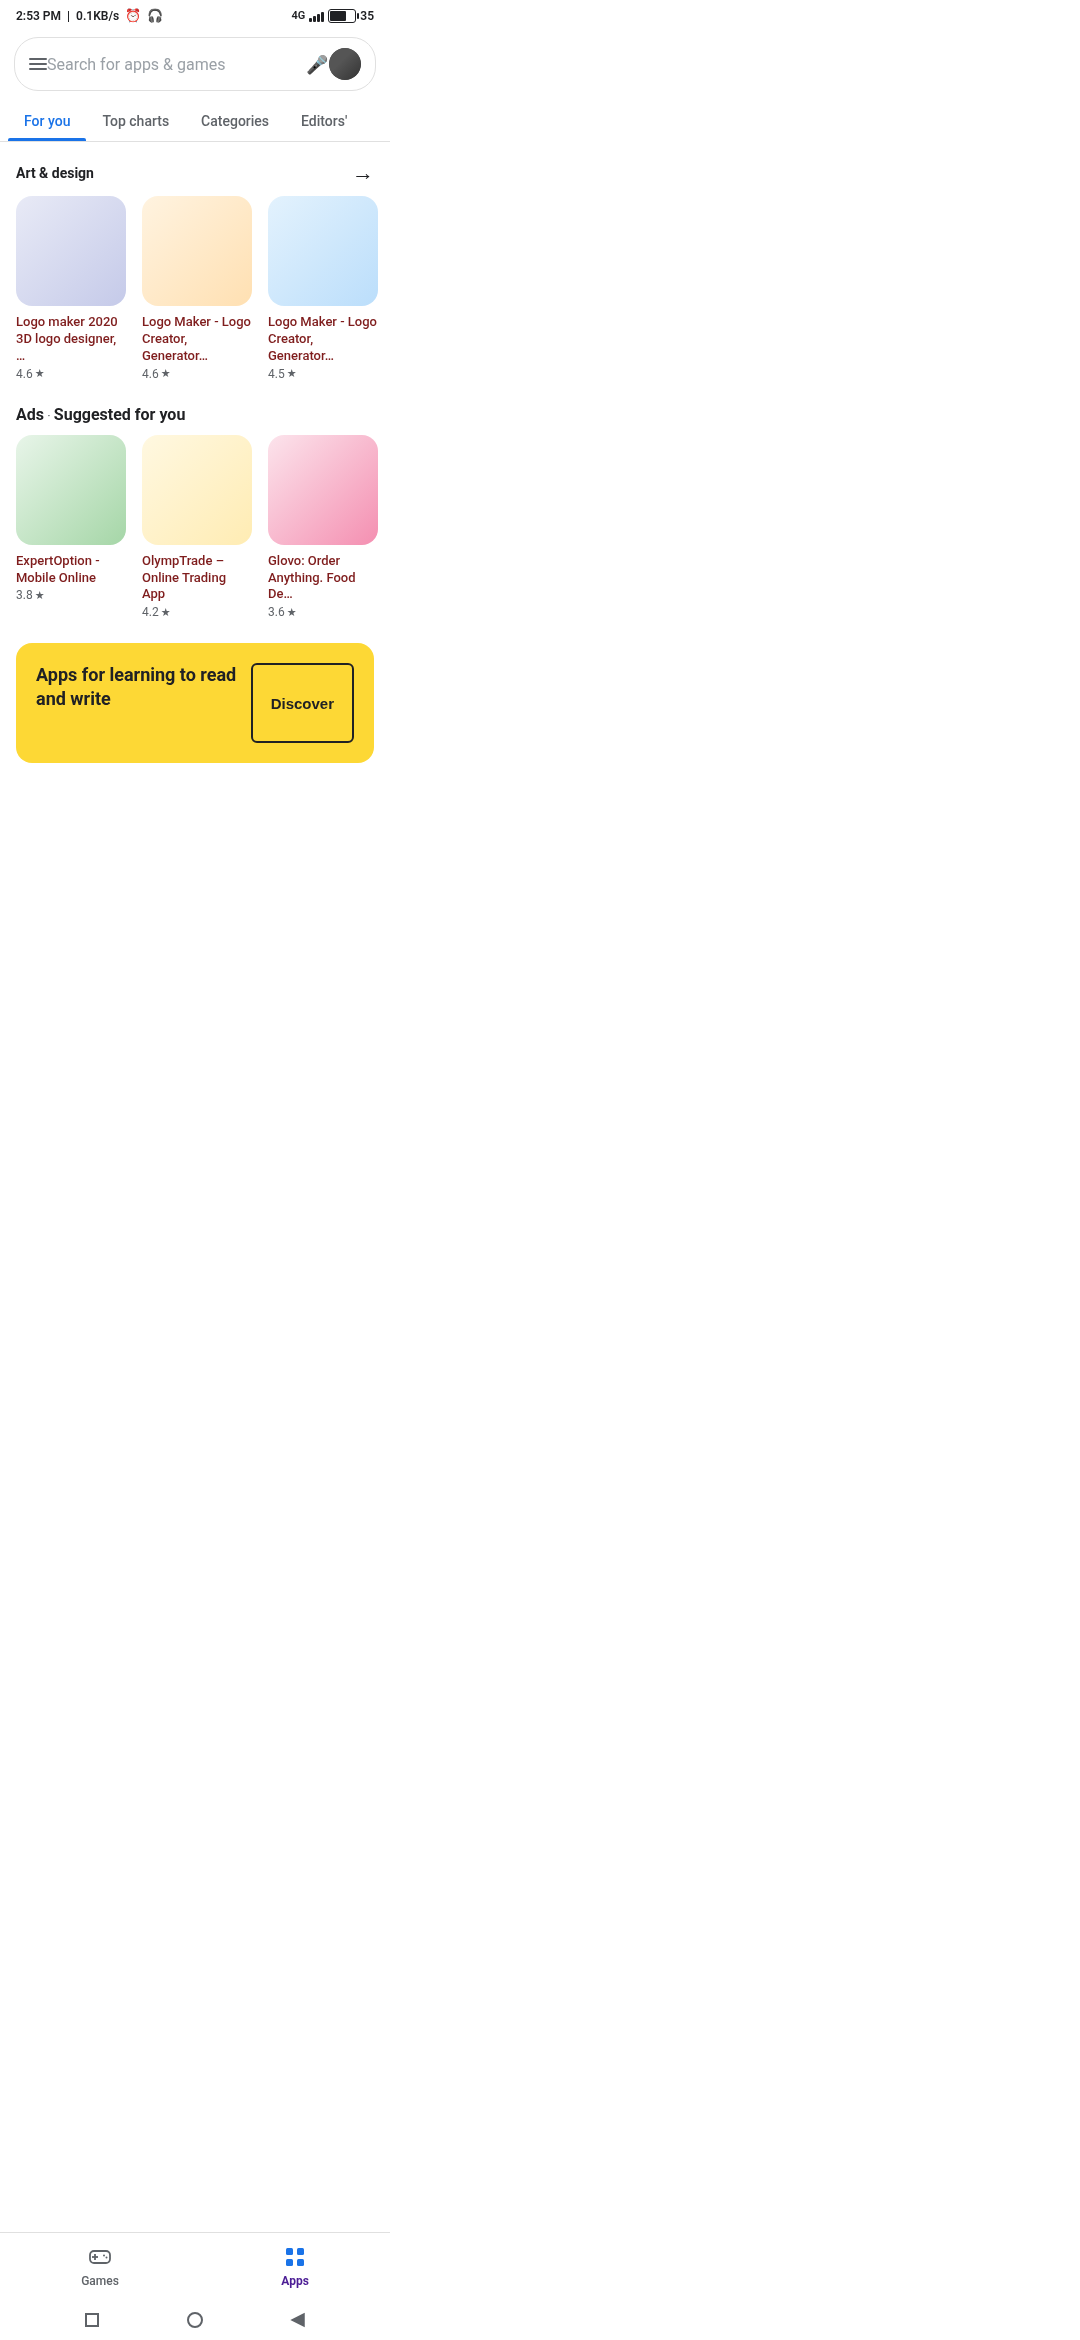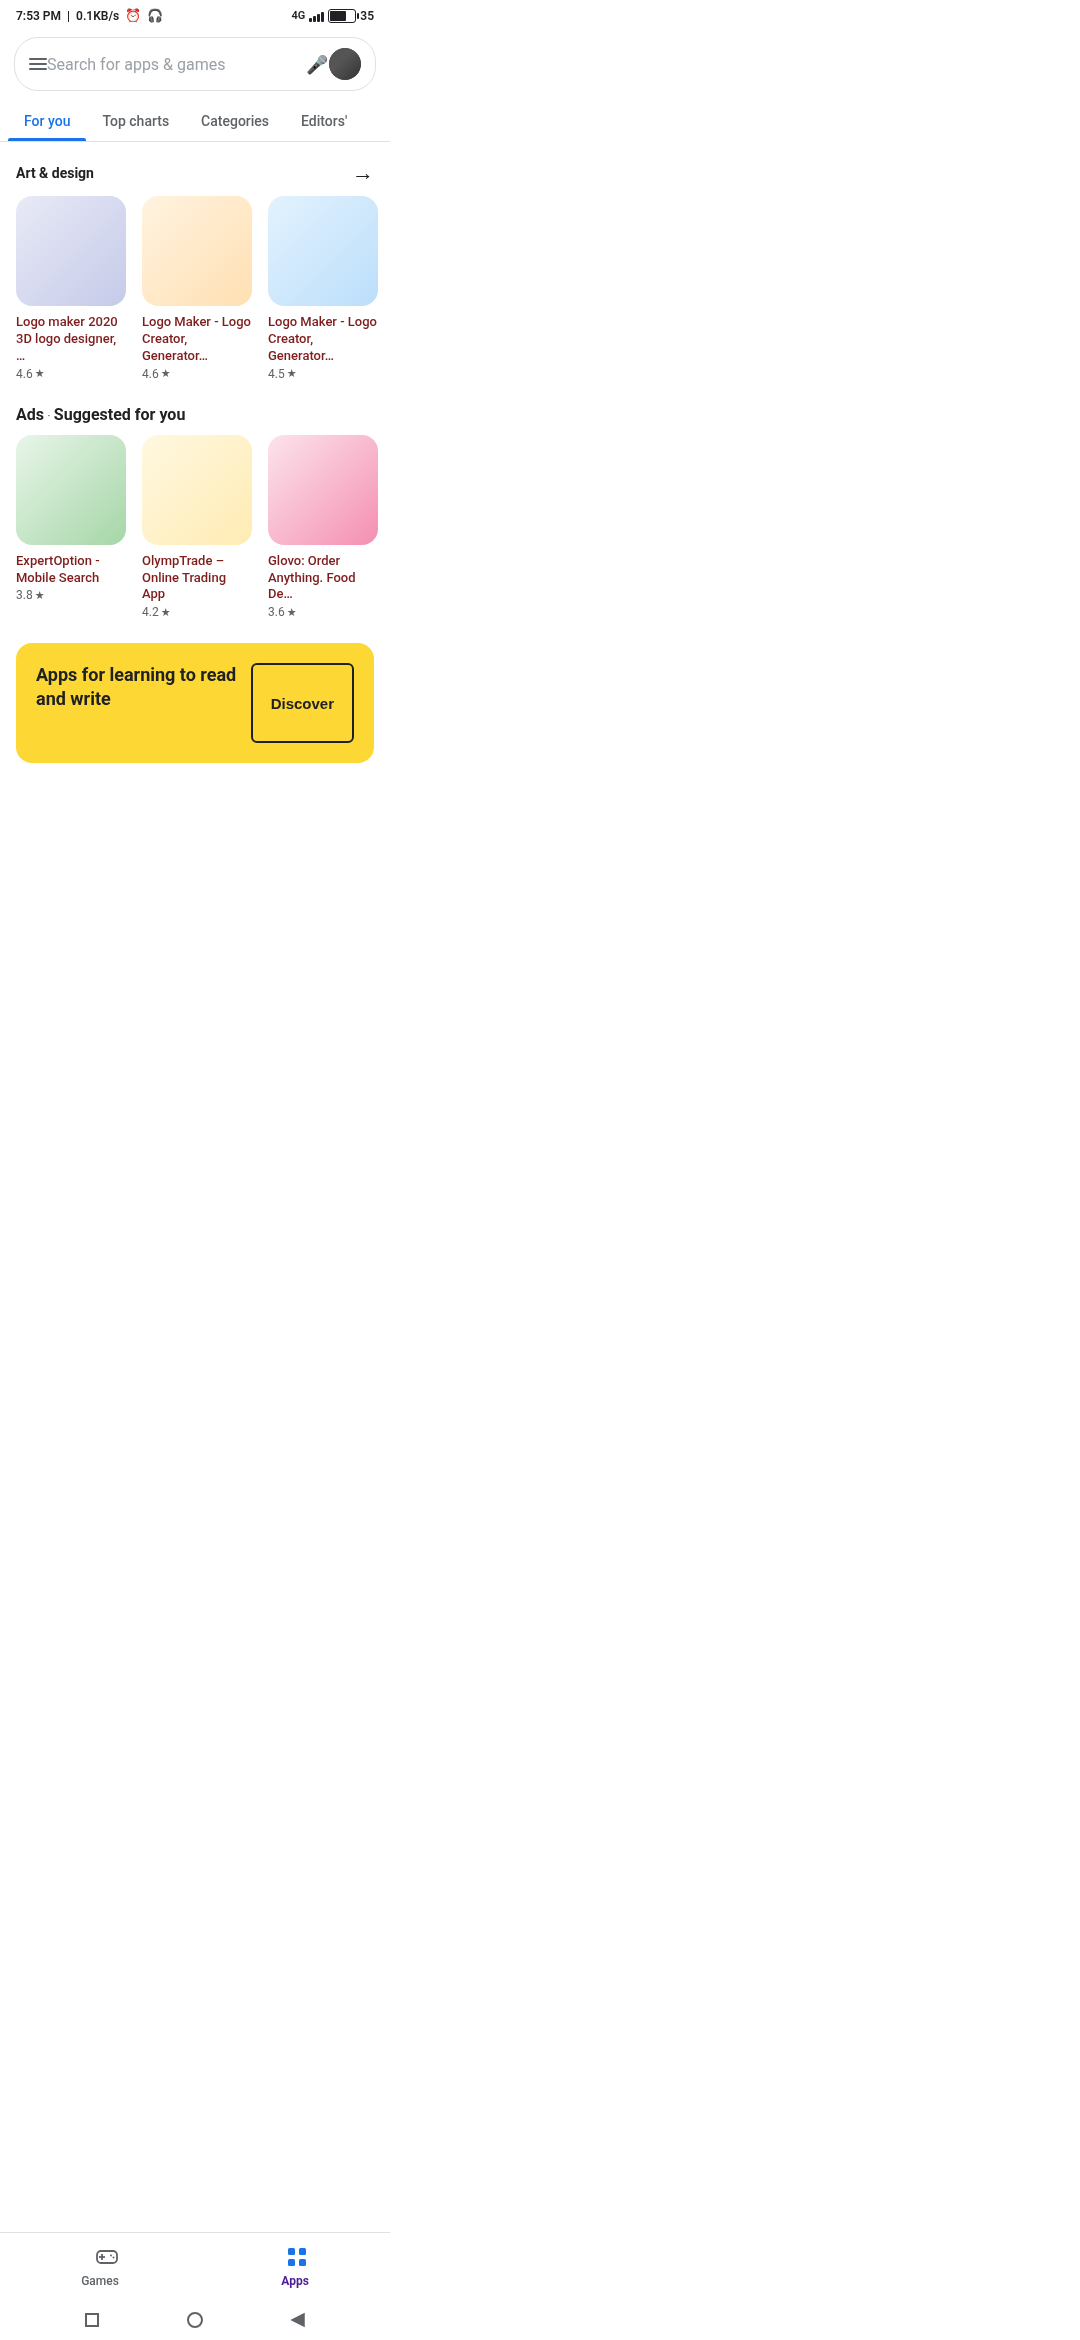--- a/index.html
+++ b/index.html
@@ -196,21 +196,21 @@
       width: 390px;
       background: #fff;
       border-top: 1px solid #e0e0e0;
       display: flex;
       justify-content: space-around;
       padding: 8px 0;
     }
     .nav-item {
       display: flex;
       flex-direction: column;
-      align-items: flex-end;
+      align-items: center;
       cursor: pointer;
       padding: 4px 20px;
     }
     .nav-icon { font-size: 22px; color: #5f6368; }
     .nav-icon.active { color: #1a73e8; }
     .nav-label { font-size: 12px; color: #5f6368; font-weight: 500; }
     .nav-label.active { color: #4c1d95; font-weight: 700; }
 
     
     .android-nav {
@@ -231,21 +231,21 @@
     .signal-bars { display: flex; align-items: flex-end; gap: 1px; height: 12px; }
     .signal-bars span {
       display: block; width: 3px; background: #202124; border-radius: 1px;
     }
   </style>
 </head>
 <body>
 
 <div class="status-bar">
   <div class="status-left">
-    <span>7:53 PM</span>
+    <span>2:53 PM</span>
     <span>|</span>
     <span>0.1KB/s</span>
 
     <span style="font-size:13px;">⏰</span>
 
     <span style="font-size:13px;">🎧</span>
   </div>
   <div class="status-right">
     <span style="font-size:11px;">4G</span>
     <div class="signal-bars">
@@ -327,21 +327,21 @@
 
 <div class="ads-section">
   <div class="ads-label">
     <span>Ads</span> · <span>Suggested for you</span>
   </div>
 </div>
 
 <div class="ad-row">
   <div class="app-card">
     <div class="app-icon-placeholder ad-icon-1"></div>
-    <div class="app-name">ExpertOption - Mobile Search</div>
+    <div class="app-name">ExpertOption - Mobile Online</div>
     <div class="app-rating">
       <span>3.8</span>
       <span class="star">★</span>
     </div>
   </div>
   <div class="app-card">
     <div class="app-icon-placeholder ad-icon-2"></div>
     <div class="app-name">OlympTrade – Online Trading App</div>
     <div class="app-rating">
       <span>4.2</span>

